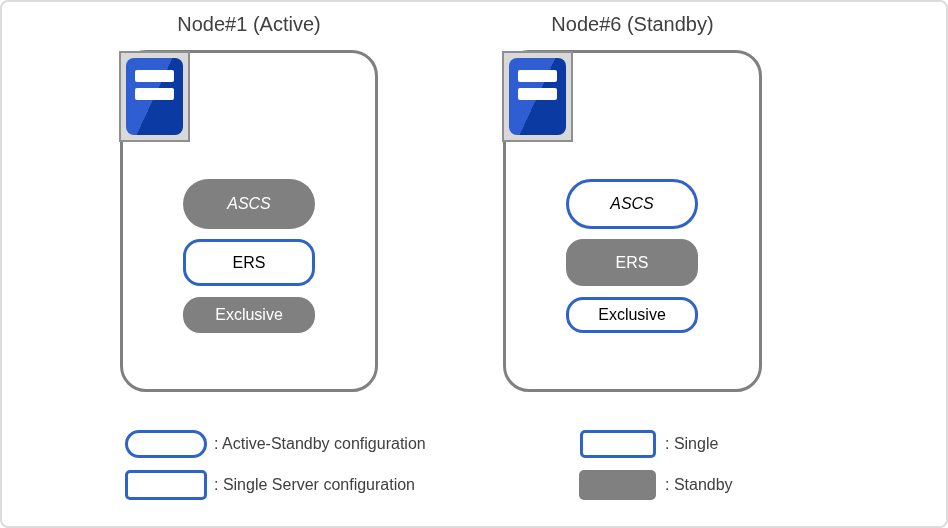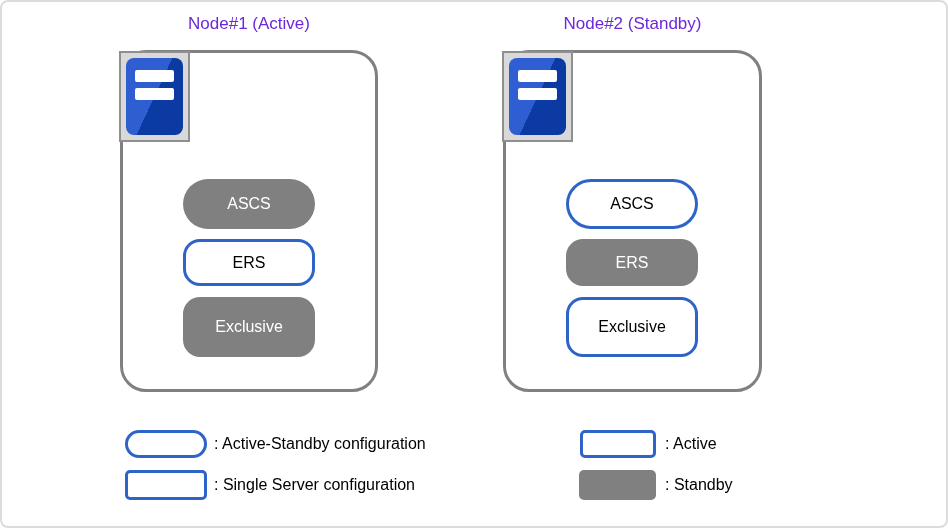--- a/index.html
+++ b/index.html
@@ -6,51 +6,51 @@
     --blue:#2E63C8;
     --gray:#808080;
     --box-border:#808080;
     --frame-bg:#d9d9d9;
     --frame-border:#8f8f8f;
   }
   *{margin:0;padding:0;box-sizing:border-box;}
   html,body{width:948px;height:528px;background:#fff;font-family:"Liberation Sans",sans-serif;}
   .canvas{position:relative;width:948px;height:528px;background:#fff;border:2px solid #dcdcdc;border-radius:8px;overflow:hidden;}
 
-  .node-title{position:absolute;top:10px;height:24px;text-align:center;font-size:17px;color:#6d28d9;
+  .node-title{position:absolute;top:10px;height:24px;text-align:center;font-size:20px;color:#404040;
     display:flex;align-items:center;justify-content:center;}
   .node-box{position:absolute;top:48px;width:258px;height:342px;border:3px solid var(--box-border);
     border-radius:26px;background:#fff;}
 
   .server-frame{position:absolute;top:49px;width:71px;height:91px;background:var(--frame-bg);
     border:2px solid var(--frame-border);z-index:2;}
   .server-body{position:absolute;left:5px;top:5px;right:5px;bottom:5px;border-radius:8px;
     background:linear-gradient(115deg,#2e5ed2 0%,#2e5ed2 50%,#0b3aa2 50%);}
   .slot{position:absolute;left:9px;width:39px;height:12px;background:#fff;border-radius:2px;}
   .slot.s1{top:12px;}
   .slot.s2{top:30px;}
 
   .comp{position:absolute;width:132px;display:flex;align-items:center;justify-content:center;
     font-size:16px;z-index:3;}
-  .comp.shape-as{border-radius:25px;}
+  .comp.shape-as{border-radius:25px;font-style:italic;}
   .comp.shape-ss{border-radius:17px;}
   .comp.state-active{background:#fff;border:3px solid var(--blue);color:#000;}
   .comp.state-inactive{background:var(--gray);border:none;color:#fff;}
   .c-ascs{top:177px;height:50px;}
   .c-ers{top:237px;height:47px;}
-  .c-excl{top:295px;height:60px;}
+  .c-excl{top:295px;height:36px;}
   .n1{left:181px;}
   .n2{left:564px;}
 
   .legend-swatch{position:absolute;background:#fff;}
   .sw-pill{left:123px;top:428px;width:82px;height:28px;border:3px solid var(--blue);border-radius:14px;}
   .sw-rect{left:123px;top:468px;width:82px;height:30px;border:3px solid var(--blue);border-radius:5px;}
   .sw-active{left:578px;top:428px;width:76px;height:28px;border:3px solid var(--blue);border-radius:5px;}
   .sw-inactive{left:577px;top:468px;width:77px;height:30px;background:var(--gray);border-radius:5px;}
-  .legend-label{position:absolute;font-size:16px;color:#000000;display:flex;align-items:center;height:28px;}
+  .legend-label{position:absolute;font-size:16px;color:#404040;display:flex;align-items:center;height:28px;}
   .ll-1{left:212px;top:428px;}
   .ll-2{left:212px;top:469px;text-align:center;}
   .ll-3{left:663px;top:428px;}
   .ll-4{left:663px;top:469px;}
 </style>
 </head>
 <body>
 
 <div class="canvas">
 
@@ -59,37 +59,37 @@
   <div class="server-frame" style="left:117px;">
     <div class="server-body">
       <div class="slot s1"></div>
       <div class="slot s2"></div>
     </div>
   </div>
   <div class="comp c-ascs n1 shape-as state-inactive">ASCS</div>
   <div class="comp c-ers n1 shape-ss state-active">ERS</div>
   <div class="comp c-excl n1 shape-ss state-inactive">Exclusive</div>
 
-  <div class="node-title" style="left:501px;width:259px;">Node#2 (Standby)</div>
+  <div class="node-title" style="left:501px;width:259px;">Node#6 (Standby)</div>
   <div class="node-box" style="left:501px;width:259px;"></div>
   <div class="server-frame" style="left:500px;">
     <div class="server-body">
       <div class="slot s1"></div>
       <div class="slot s2"></div>
     </div>
   </div>
   <div class="comp c-ascs n2 shape-as state-active">ASCS</div>
   <div class="comp c-ers n2 shape-ss state-inactive">ERS</div>
   <div class="comp c-excl n2 shape-ss state-active">Exclusive</div>
 
   <div class="legend-swatch sw-pill"></div>
   <div class="legend-label ll-1">: Active-Standby configuration</div>
 
   <div class="legend-swatch sw-rect"></div>
   <div class="legend-label ll-2">: Single Server configuration</div>
 
   <div class="legend-swatch sw-active"></div>
-  <div class="legend-label ll-3">: Active</div>
+  <div class="legend-label ll-3">: Single</div>
 
   <div class="legend-swatch sw-inactive"></div>
   <div class="legend-label ll-4">: Standby</div>
 
 </div>
 
 </body></html>

